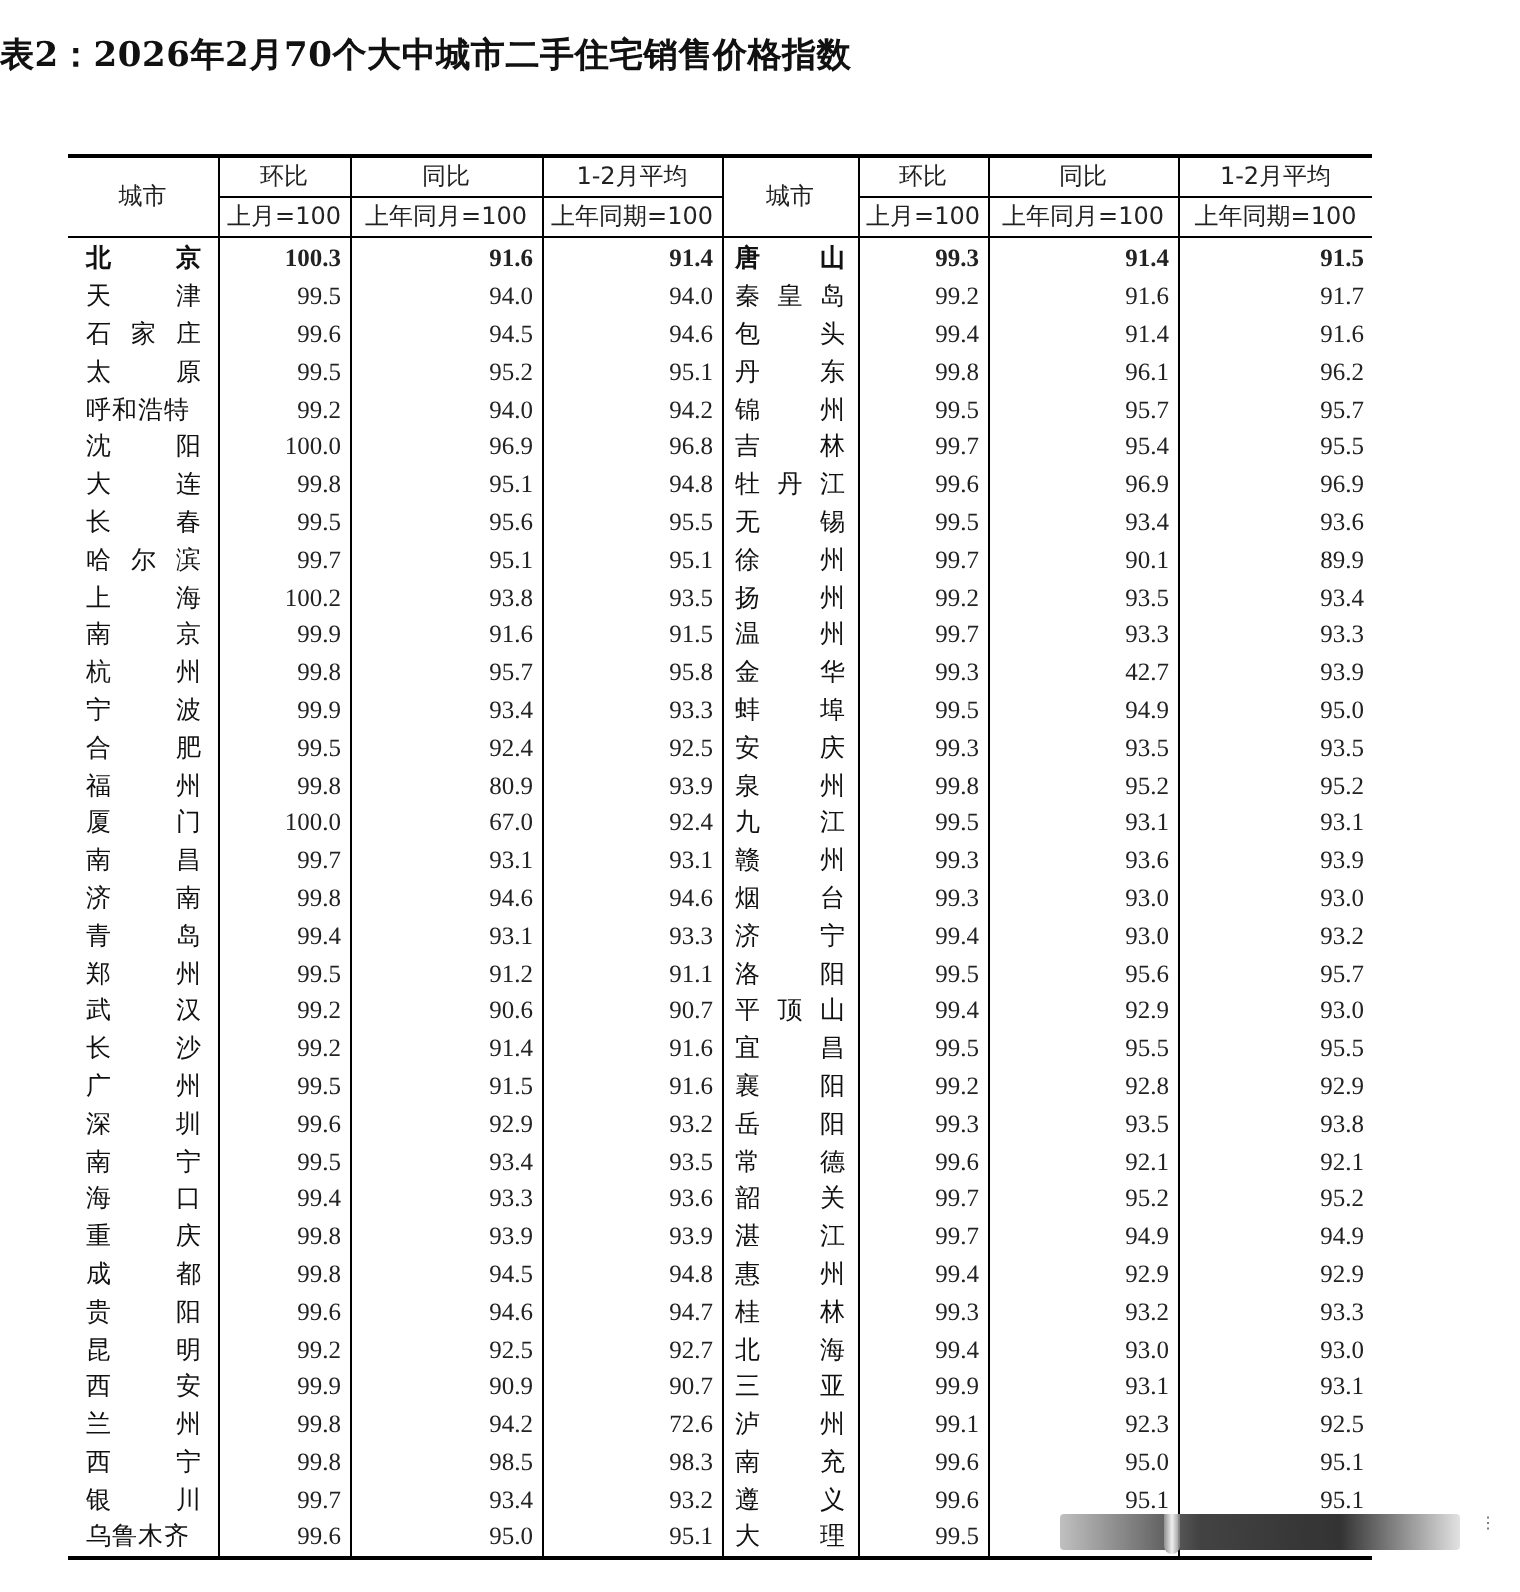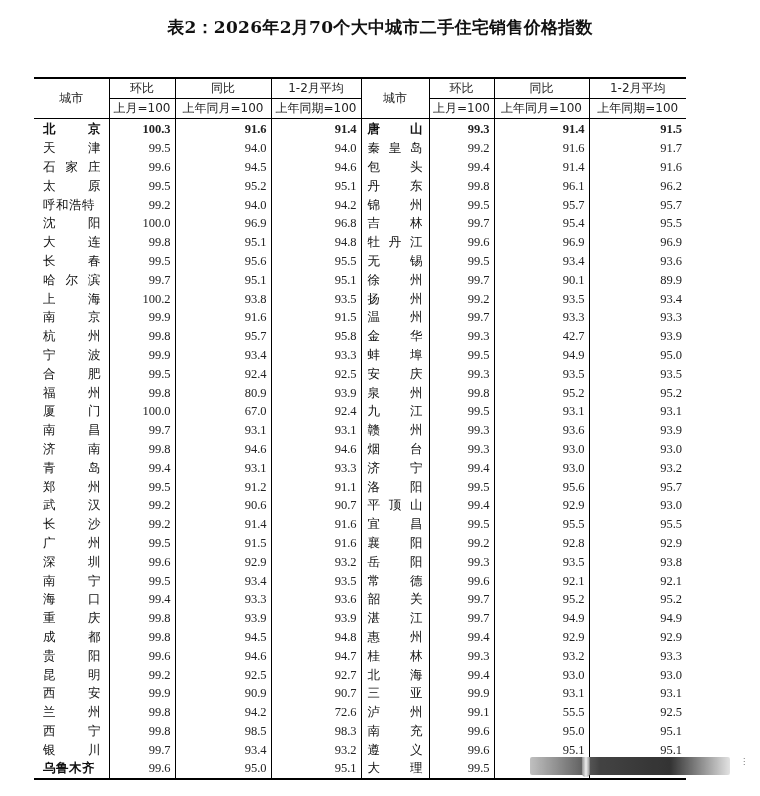--- a/index.html
+++ b/index.html
@@ -1,18 +1,18 @@
 <!DOCTYPE html>
 <html><head>
 <meta charset="utf-8">
 <style>
   html, body { margin: 0; padding: 0; background: #ffffff; }
   body { width: 760px; height: 796px; position: relative; overflow: hidden;
          font-family: "Liberation Serif", "DejaVu Serif", serif; color: #111; }
-  .title { position: absolute; top: 16px; left: 0; width: 760px; text-align: center;
+  .title { position: absolute; top: 16px; left: 0; width: 760px; 
            font-size: 17px; font-weight: bold; letter-spacing: 0.3px; color: #111;
            font-family: "DejaVu Serif", "Liberation Serif", serif; }
   table.idx { position: absolute; left: 34px; top: 77px; border-collapse: collapse;
               table-layout: fixed; width: 652px; font-size: 12.5px; }
   table.idx col.c-city { width: 75px; }
   table.idx col.c-mom { width: 66px; }
   table.idx col.c-yoy { width: 96px; }
   table.idx col.c-avg { width: 90px; }
   table.idx col.c-city2 { width: 68px; }
   table.idx col.c-mom2 { width: 65px; }
@@ -388,21 +388,21 @@
         <td class="num">93.1</td>
         <td class="num">93.1</td>
       </tr>
       <tr>
         <td class="city first">兰州</td>
         <td class="num">99.8</td>
         <td class="num">94.2</td>
         <td class="num">72.6</td>
         <td class="city">泸州</td>
         <td class="num">99.1</td>
-        <td class="num">55.5</td>
+        <td class="num">92.3</td>
         <td class="num">92.5</td>
       </tr>
       <tr>
         <td class="city first">西宁</td>
         <td class="num">99.8</td>
         <td class="num">98.5</td>
         <td class="num">98.3</td>
         <td class="city">南充</td>
         <td class="num">99.6</td>
         <td class="num">95.0</td>
@@ -412,21 +412,21 @@
         <td class="city first">银川</td>
         <td class="num">99.7</td>
         <td class="num">93.4</td>
         <td class="num">93.2</td>
         <td class="city">遵义</td>
         <td class="num">99.6</td>
         <td class="num">95.1</td>
         <td class="num">95.1</td>
       </tr>
       <tr class="last">
-        <td class="city first" style="text-align-last: left; letter-spacing: 0.5px; font-weight: bold;">乌鲁木齐</td>
+        <td class="city first" style="text-align-last: left; letter-spacing: 0.5px;">乌鲁木齐</td>
         <td class="num">99.6</td>
         <td class="num">95.0</td>
         <td class="num">95.1</td>
         <td class="city">大理</td>
         <td class="num">99.5</td>
         <td class="num"></td>
         <td class="num"></td>
       </tr>
     </tbody>
 </table>

